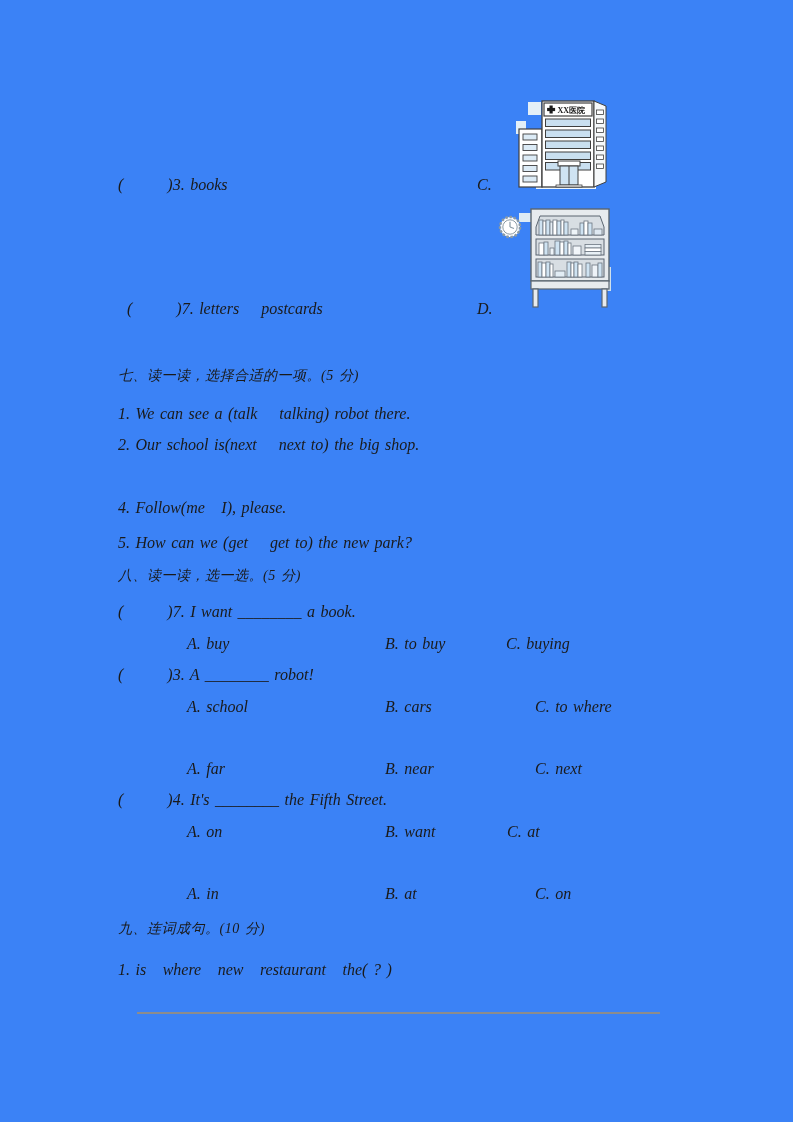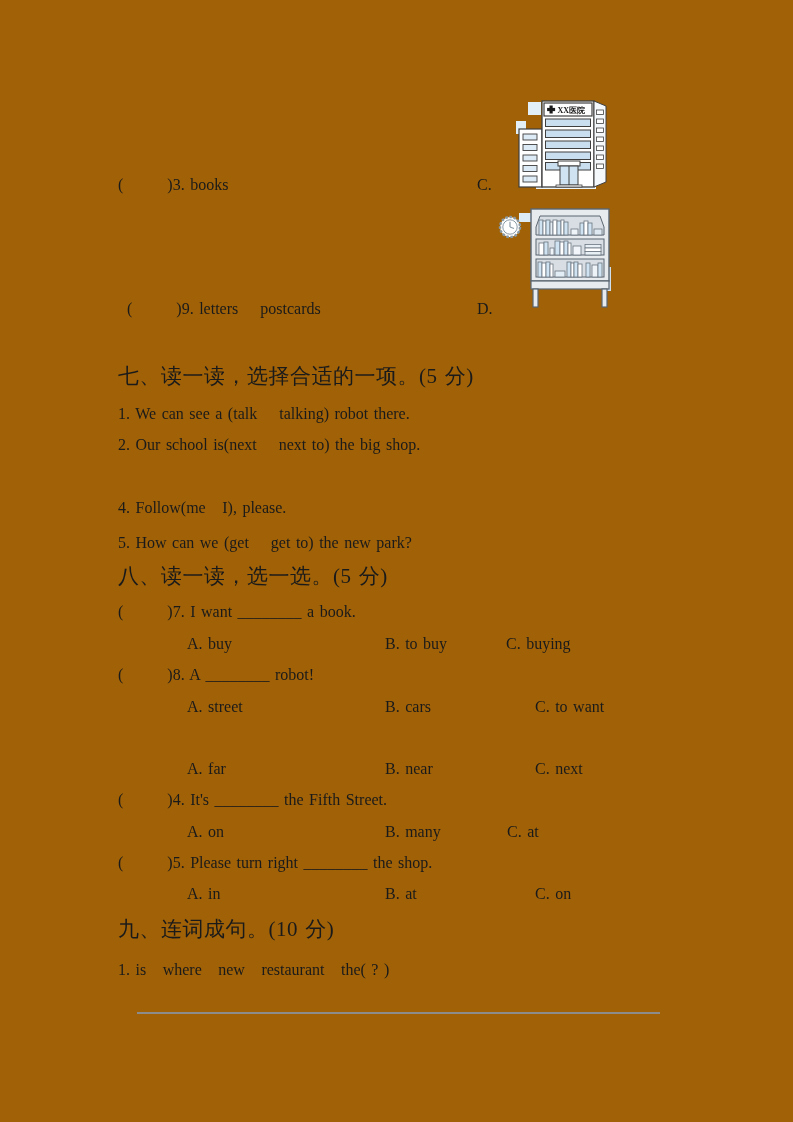--- a/index.html
+++ b/index.html
@@ -1,34 +1,35 @@
 <!DOCTYPE html>
 <html><head>
 <meta charset="utf-8">
 <style>
   html,body{margin:0;padding:0;background:#ffffff;}
   .page{
     position:relative;
     width:793px;
     height:1122px;
-    background:#a16207;
+    background:#3b82f6;
     font-family:"Liberation Serif","DejaVu Serif",serif;
     color:#1a1a1a;
     overflow:hidden;
     text-align:right;
   }
   .txt{
     position:absolute;
     font-size:16px;
     line-height:20px;
     white-space:pre;
     word-spacing:1.5px;
+    font-style:italic;
   }
   .heading{
-    font-size:21px;
+    font-size:14px;
     letter-spacing:0.5px;
   }
   .answer-line{
     position:absolute;
     border-top:2px solid #8c8c8c;
   }
   svg{position:absolute;display:block;}
 </style>
 </head>
 <body>
@@ -156,51 +157,50 @@
     <g>
       <rect x="34" y="74" width="78" height="8" fill="#e7ebee" stroke="#5a6570" stroke-width="1.2"></rect>
       <rect x="36" y="82" width="5" height="18" fill="#e7ebee" stroke="#5a6570" stroke-width="1.2"></rect>
       <rect x="105" y="82" width="5" height="18" fill="#e7ebee" stroke="#5a6570" stroke-width="1.2"></rect>
     </g>
   </svg>
 
   <div class="txt" style="left:118px;top:175px">(        )3. books</div>
   <div class="txt" style="left:477px;top:175px">C.</div>
 
-  <div class="txt" style="left:127px;top:299px">(        )9. letters    postcards</div>
+  <div class="txt" style="left:127px;top:299px">(        )7. letters    postcards</div>
   <div class="txt" style="left:477px;top:299px">D.</div>
 
   <div class="txt heading" style="left:118px;top:366px">七、读一读，选择合适的一项。(5 分)</div>
   <div class="txt" style="left:118px;top:404px">1. We can see a (talk    talking) robot there.</div>
   <div class="txt" style="left:118px;top:435px">2. Our school is(next    next to) the big shop.</div>
   <div class="txt" style="left:118px;top:498px">4. Follow(me   I), please.</div>
   <div class="txt" style="left:118px;top:533px">5. How can we (get    get to) the new park?</div>
 
   <div class="txt heading" style="left:118px;top:566px">八、读一读，选一选。(5 分)</div>
 
   <div class="txt" style="left:118px;top:602px">(        )7. I want ________ a book.</div>
   <div class="txt" style="left:187px;top:634px">A. buy</div>
   <div class="txt" style="left:385px;top:634px">B. to buy</div>
   <div class="txt" style="left:506px;top:634px">C. buying</div>
 
-  <div class="txt" style="left:118px;top:665px">(        )8. A ________ robot!</div>
-  <div class="txt" style="left:187px;top:697px">A. street</div>
+  <div class="txt" style="left:118px;top:665px">(        )3. A ________ robot!</div>
+  <div class="txt" style="left:187px;top:697px">A. school</div>
   <div class="txt" style="left:385px;top:697px">B. cars</div>
-  <div class="txt" style="left:535px;top:697px">C. to want</div>
+  <div class="txt" style="left:535px;top:697px">C. to where</div>
 
   <div class="txt" style="left:187px;top:759px">A. far</div>
   <div class="txt" style="left:385px;top:759px">B. near</div>
   <div class="txt" style="left:535px;top:759px">C. next</div>
 
   <div class="txt" style="left:118px;top:790px">(        )4. It's ________ the Fifth Street.</div>
   <div class="txt" style="left:187px;top:822px">A. on</div>
-  <div class="txt" style="left:385px;top:822px">B. many</div>
+  <div class="txt" style="left:385px;top:822px">B. want</div>
   <div class="txt" style="left:507px;top:822px">C. at</div>
 
-  <div class="txt" style="left:118px;top:853px">(        )5. Please turn right ________ the shop.</div>
   <div class="txt" style="left:187px;top:884px">A. in</div>
   <div class="txt" style="left:385px;top:884px">B. at</div>
   <div class="txt" style="left:535px;top:884px">C. on</div>
 
   <div class="txt heading" style="left:118px;top:919px">九、连词成句。(10 分)</div>
   <div class="txt" style="left:118px;top:960px">1. is   where   new   restaurant   the( ? )</div>
 
   <div class="answer-line" style="left:137px;top:1012px;width:523px"></div>
 
 </div>

